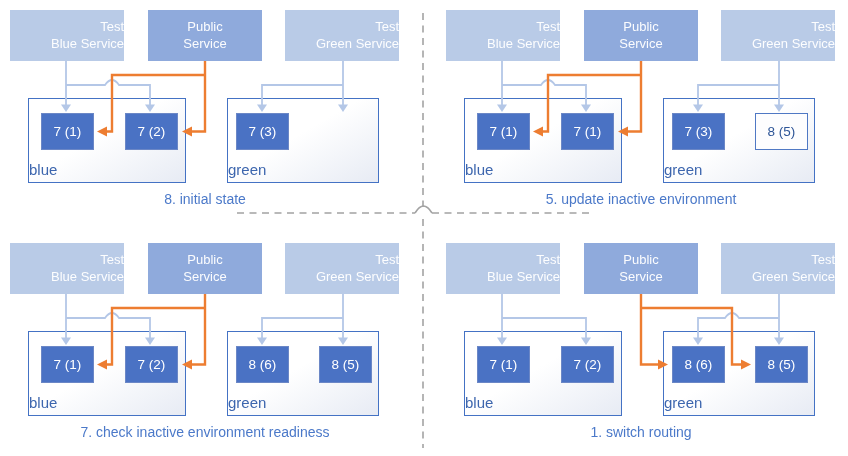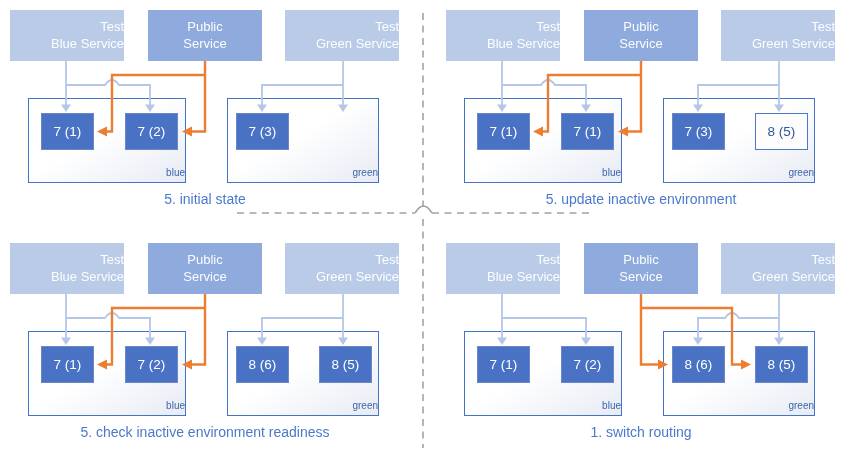--- a/index.html
+++ b/index.html
@@ -20,22 +20,22 @@
   .svc.light{background:#b9cbe7;align-items:flex-end;}
   .svc.dark{background:#8faadc;}
 
   
   .env{
     position:absolute;top:98px;height:85px;
     border:1.4px solid #4472c4;box-sizing:border-box;
     background:linear-gradient(150deg,#ffffff 45%,#f4f6fa 70%,#e7ebf4 100%);
   }
   .env-label{
-    position:absolute;left:0;right:0;bottom:4px;text-align:right;
-    color:#3d66ae;font-size:10px;
+    position:absolute;left:0;right:0;bottom:4px;text-align:left;
+    color:#3d66ae;font-size:15px;
   }
 
   
   .pod{
     position:absolute;top:14px;width:53px;height:37px;
     background:#4a72c4;border:1px solid rgba(130,150,200,.6);box-sizing:border-box;
     display:flex;align-items:center;justify-content:center;
     color:#ffffff;font-size:13.5px;
   }
   .pod.outlined{
@@ -76,21 +76,21 @@
     </div>
     <div class="env" style="left:28px;width:158px">
       <div class="pod" style="left:12px">7 (1)</div>
       <div class="pod" style="left:96px">7 (2)</div>
       <div class="env-label">blue</div>
     </div>
     <div class="env" style="left:227px;width:152px">
       <div class="pod" style="left:8px">7 (3)</div>
       <div class="env-label">green</div>
     </div>
-    <div class="caption">5. initial state</div>
+    <div class="caption">8. initial state</div>
   </div>
 
   <div class="panel" style="left:436px;top:0">
     <div class="svc light" style="left:10px">
       <div>Test</div>
       <div>Blue Service</div>
     </div>
     <div class="svc dark" style="left:148px">
       <div>Public</div>
       <div>Service</div>
@@ -128,21 +128,21 @@
     <div class="env" style="left:28px;width:158px">
       <div class="pod" style="left:12px">7 (1)</div>
       <div class="pod" style="left:96px">7 (2)</div>
       <div class="env-label">blue</div>
     </div>
     <div class="env" style="left:227px;width:152px">
       <div class="pod" style="left:8px">8 (6)</div>
       <div class="pod" style="left:91px">8 (5)</div>
       <div class="env-label">green</div>
     </div>
-    <div class="caption">5. check inactive environment readiness</div>
+    <div class="caption">7. check inactive environment readiness</div>
   </div>
 
   <div class="panel" style="left:436px;top:233px">
     <div class="svc light" style="left:10px">
       <div>Test</div>
       <div>Blue Service</div>
     </div>
     <div class="svc dark" style="left:148px">
       <div>Public</div>
       <div>Service</div>

